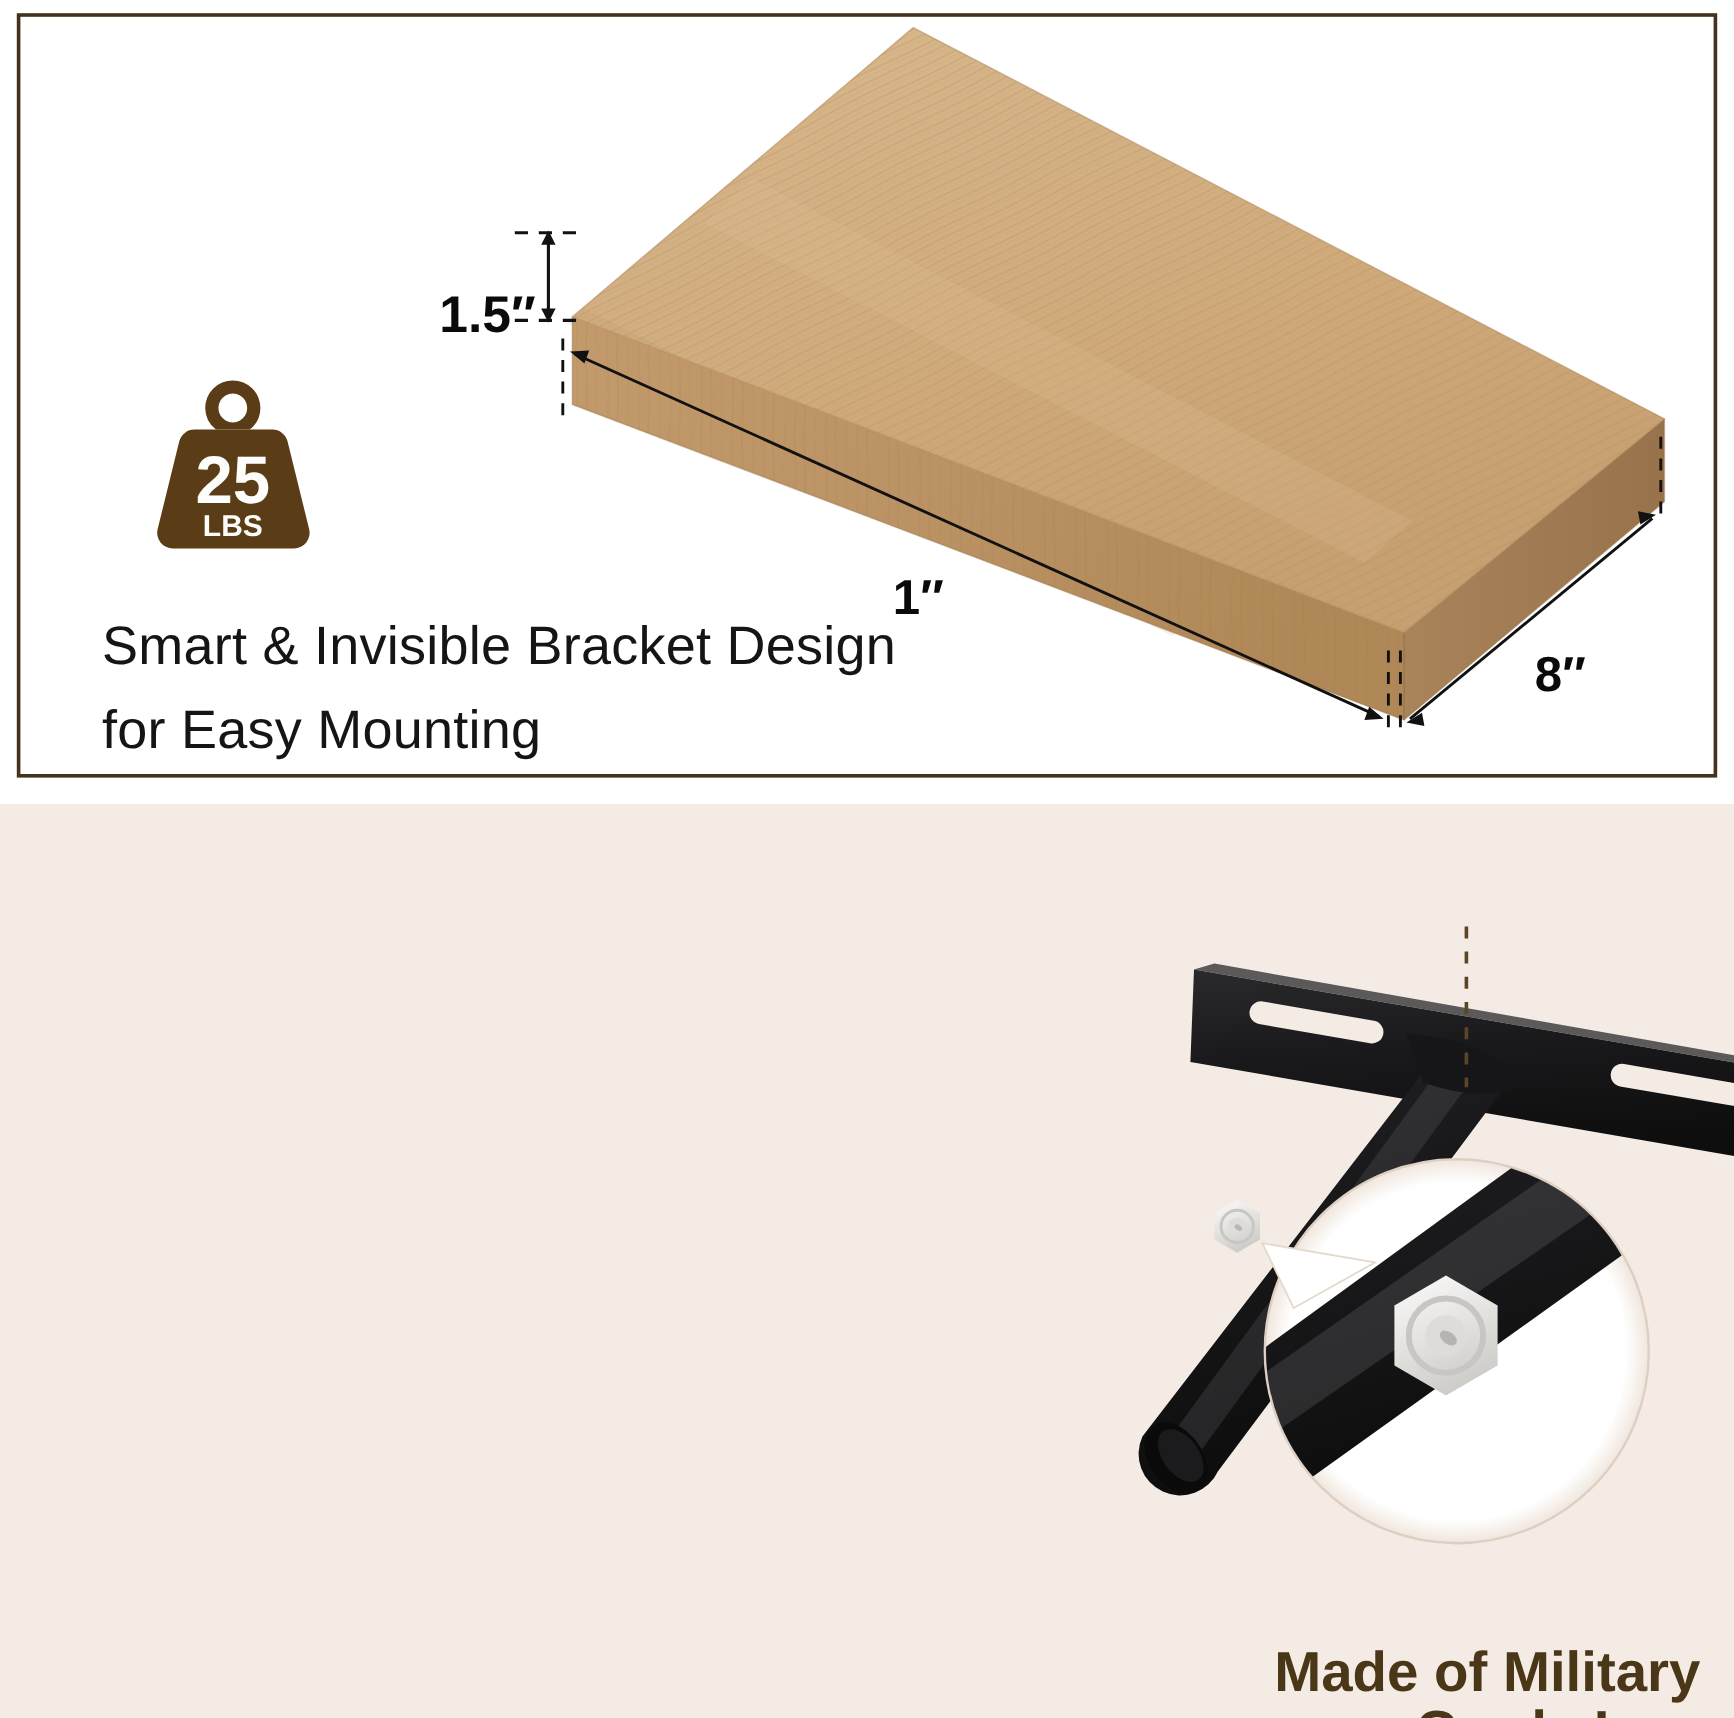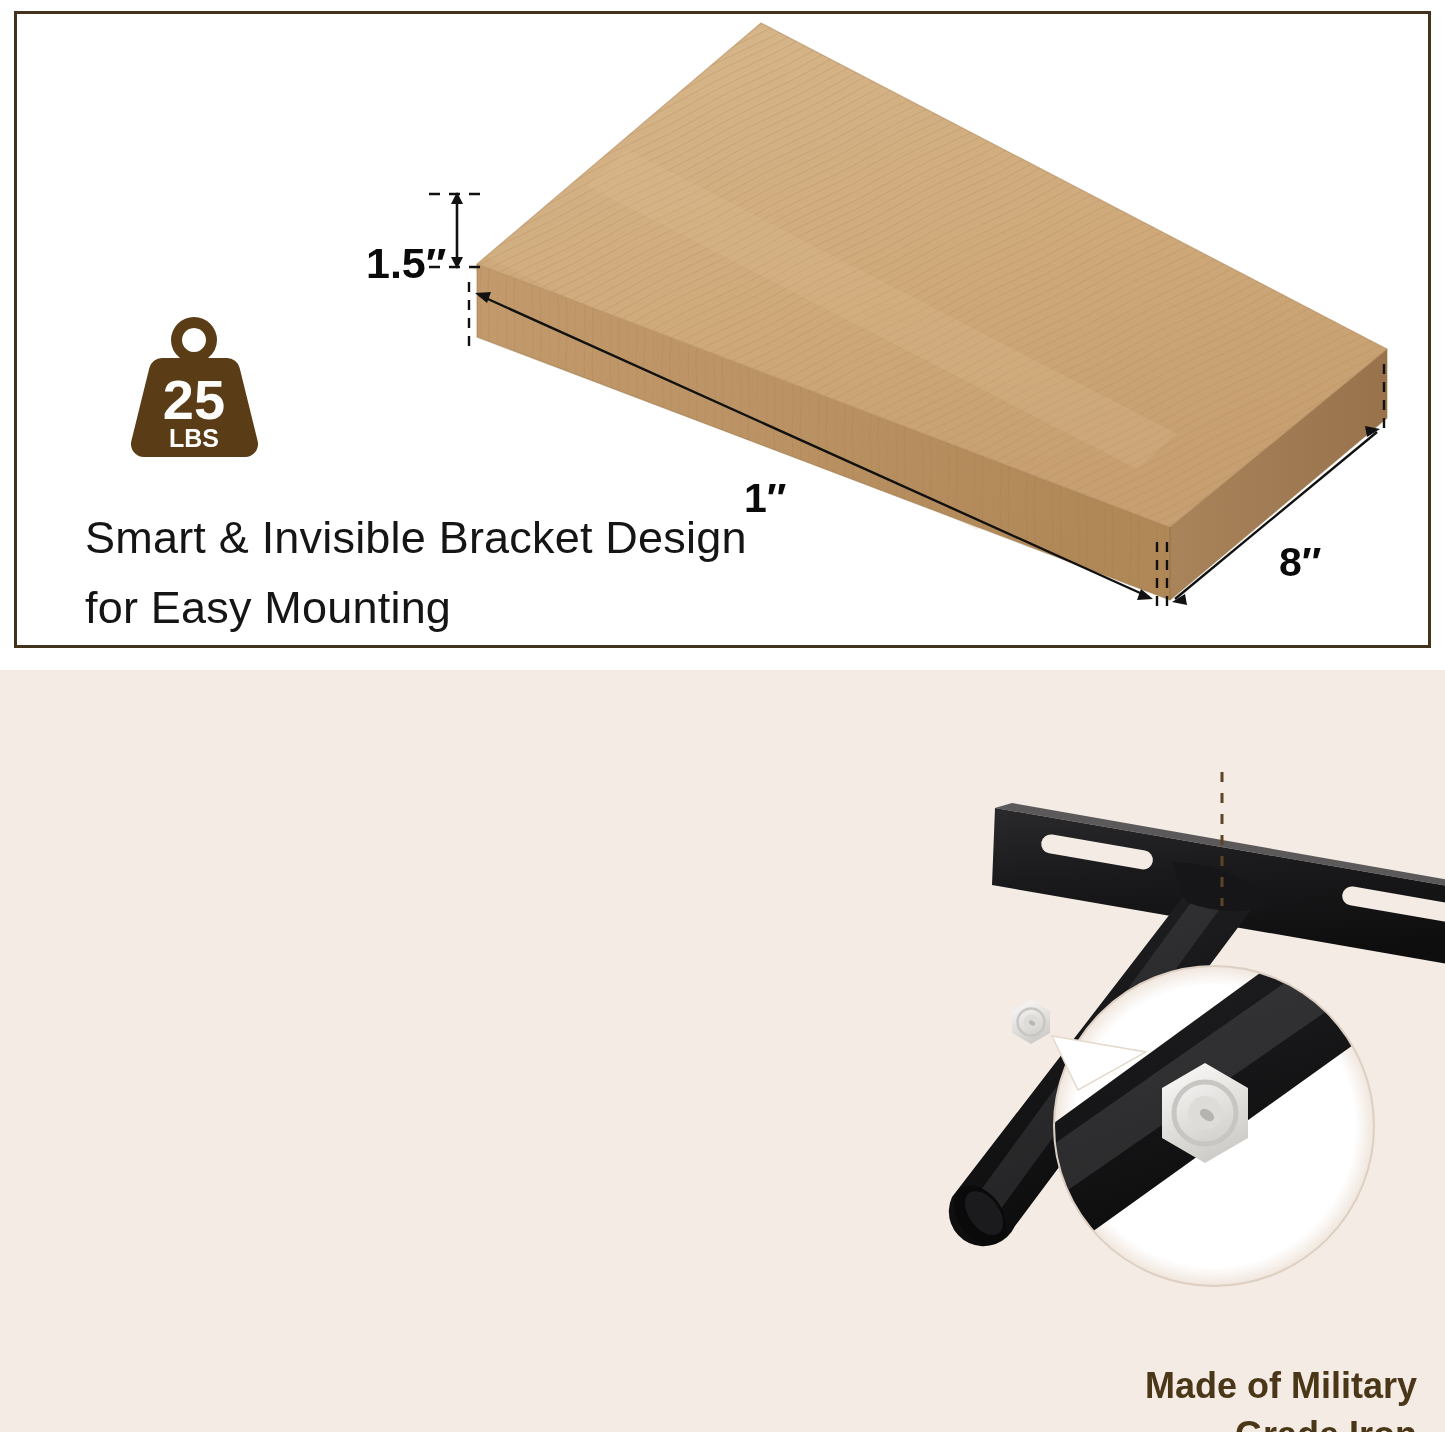--- a/index.html
+++ b/index.html
@@ -51,21 +51,21 @@
 
   
   .panel-bottom{
     position:absolute;left:0;top:670px;width:1445px;height:762px;
     background:#f4ebe4;
     overflow:hidden;
   }
 
   .right-head{
     position:absolute;right:28px;
-    color:#4a3718;font-size:36px;font-weight:bold;
+    color:#4a3718;font-size:47px;font-weight:bold;
     text-align:right;white-space:nowrap;
   }
   .right-head-l1{top:695px;}
   .right-head-l2{top:744px;}
 
   .bracket-wrap{position:absolute;left:0;top:0;width:1445px;height:762px;}
 </style>
 </head>
 <body>
 

